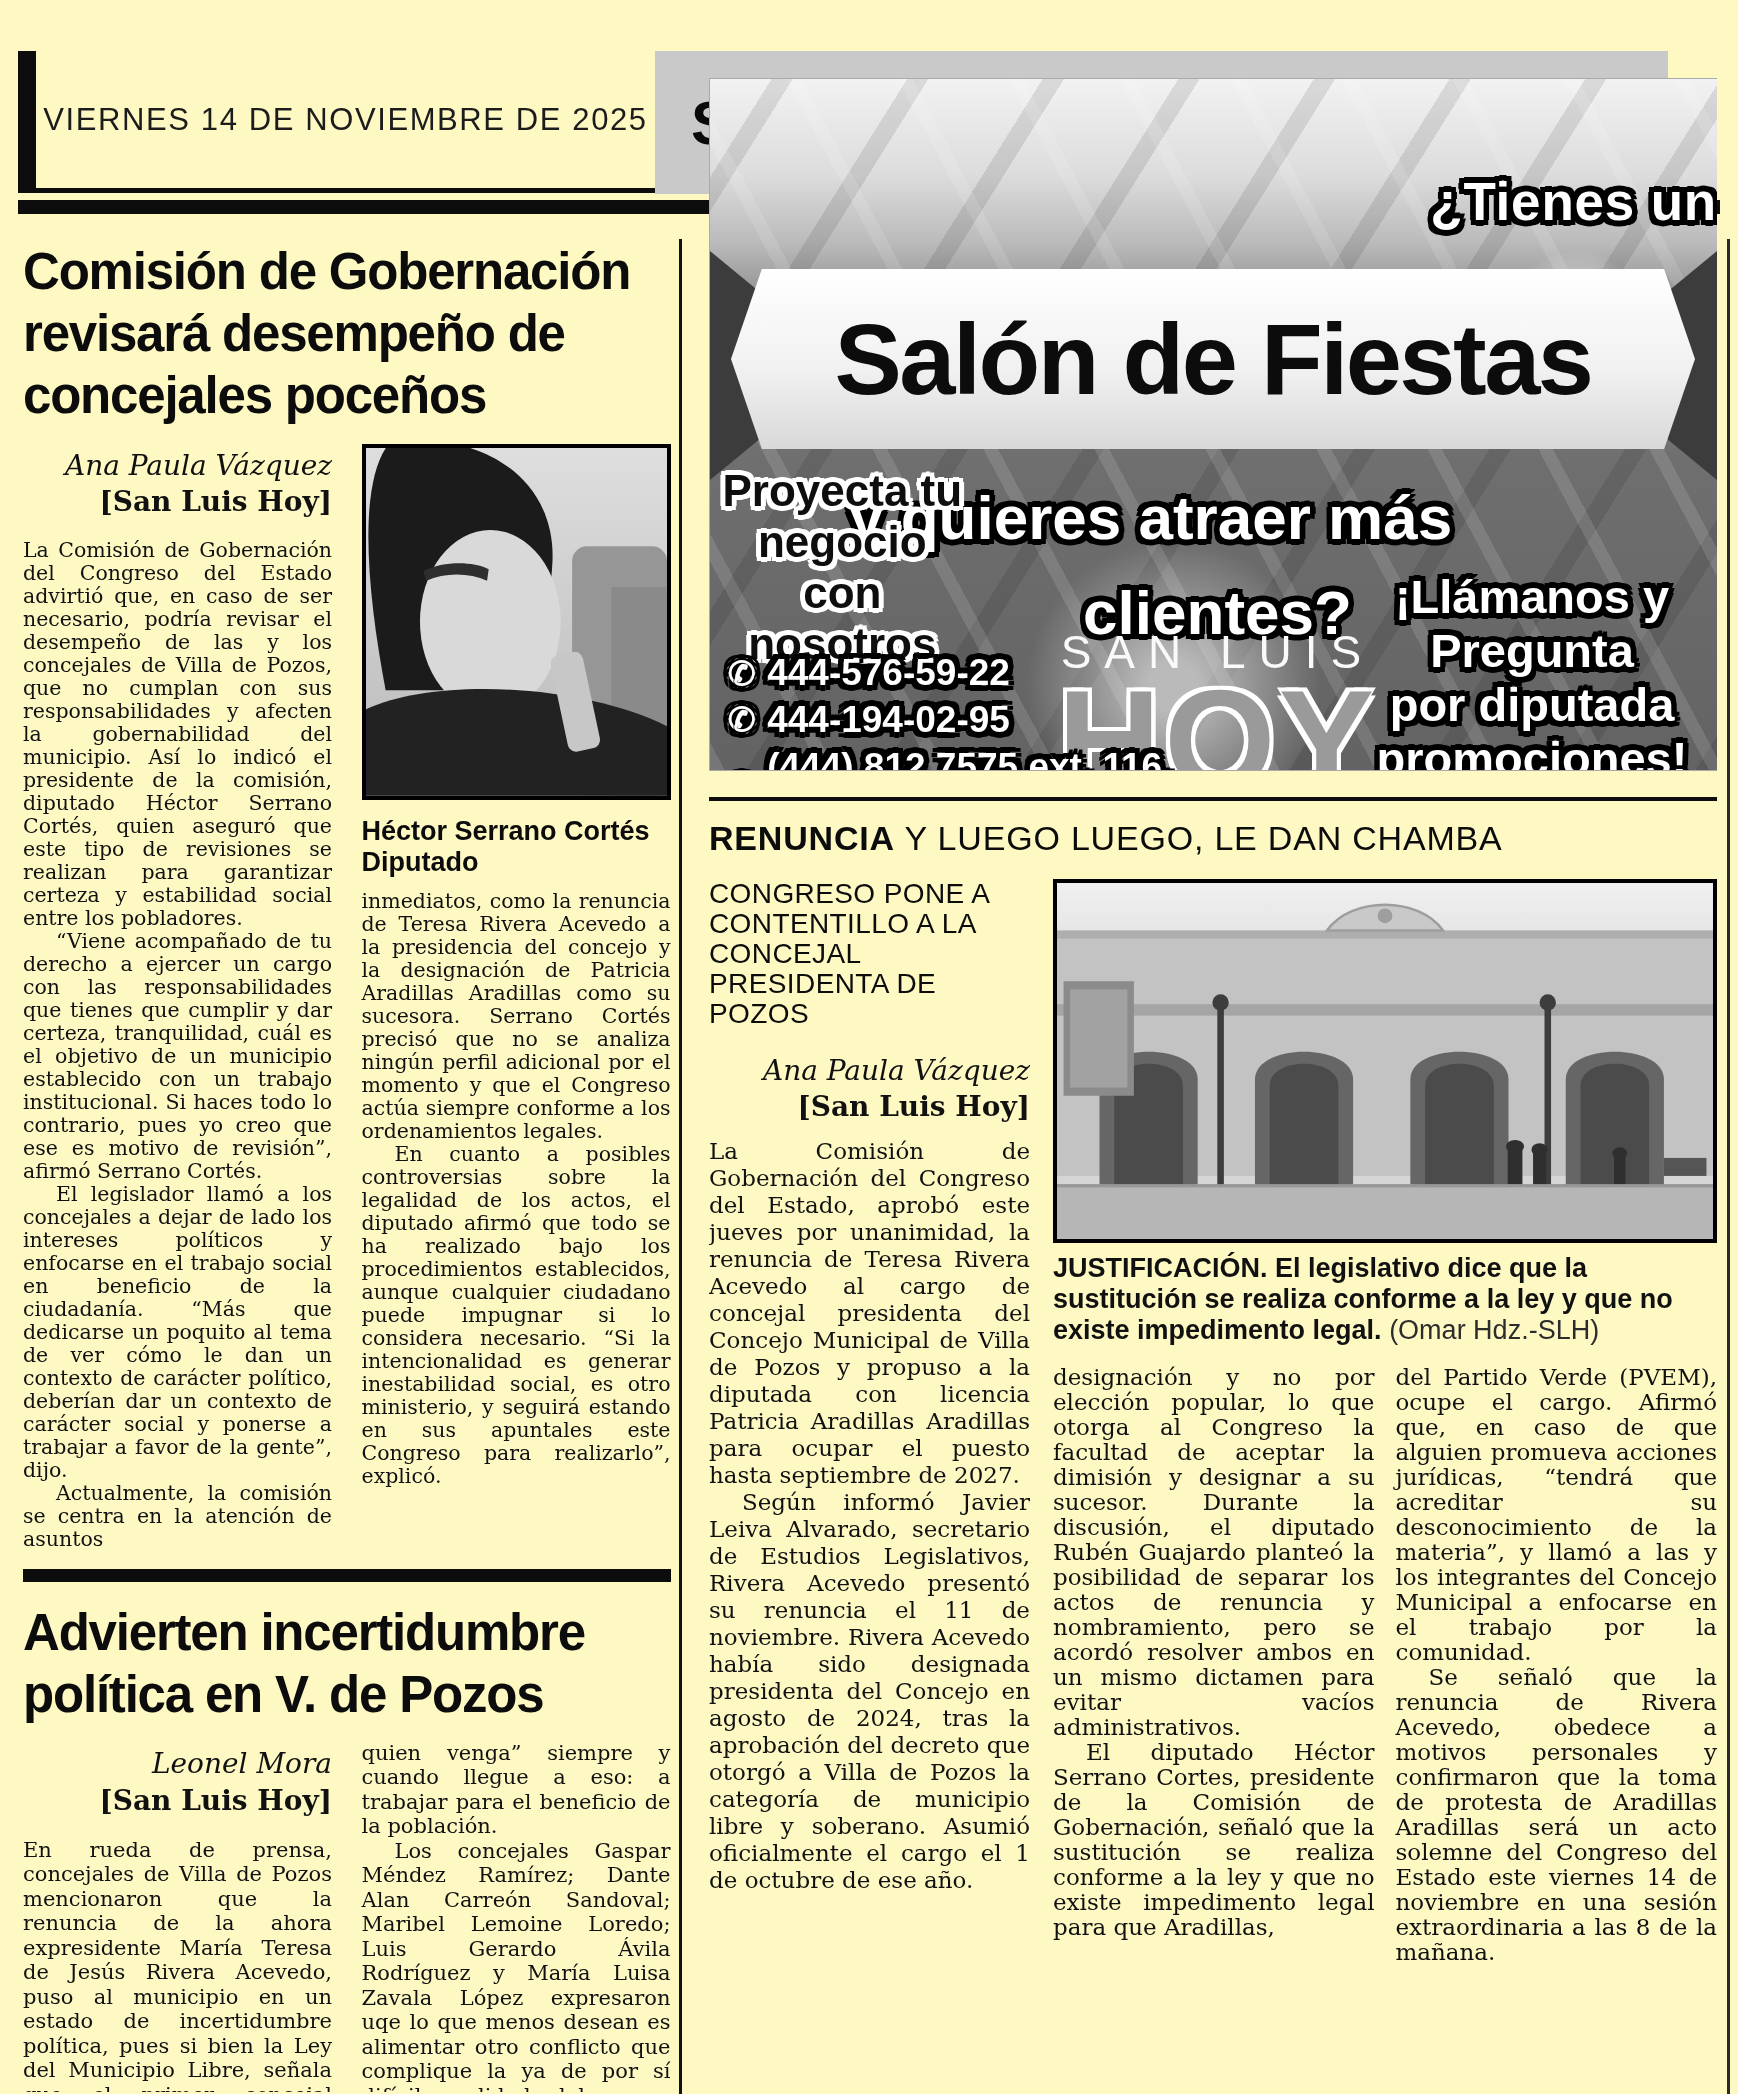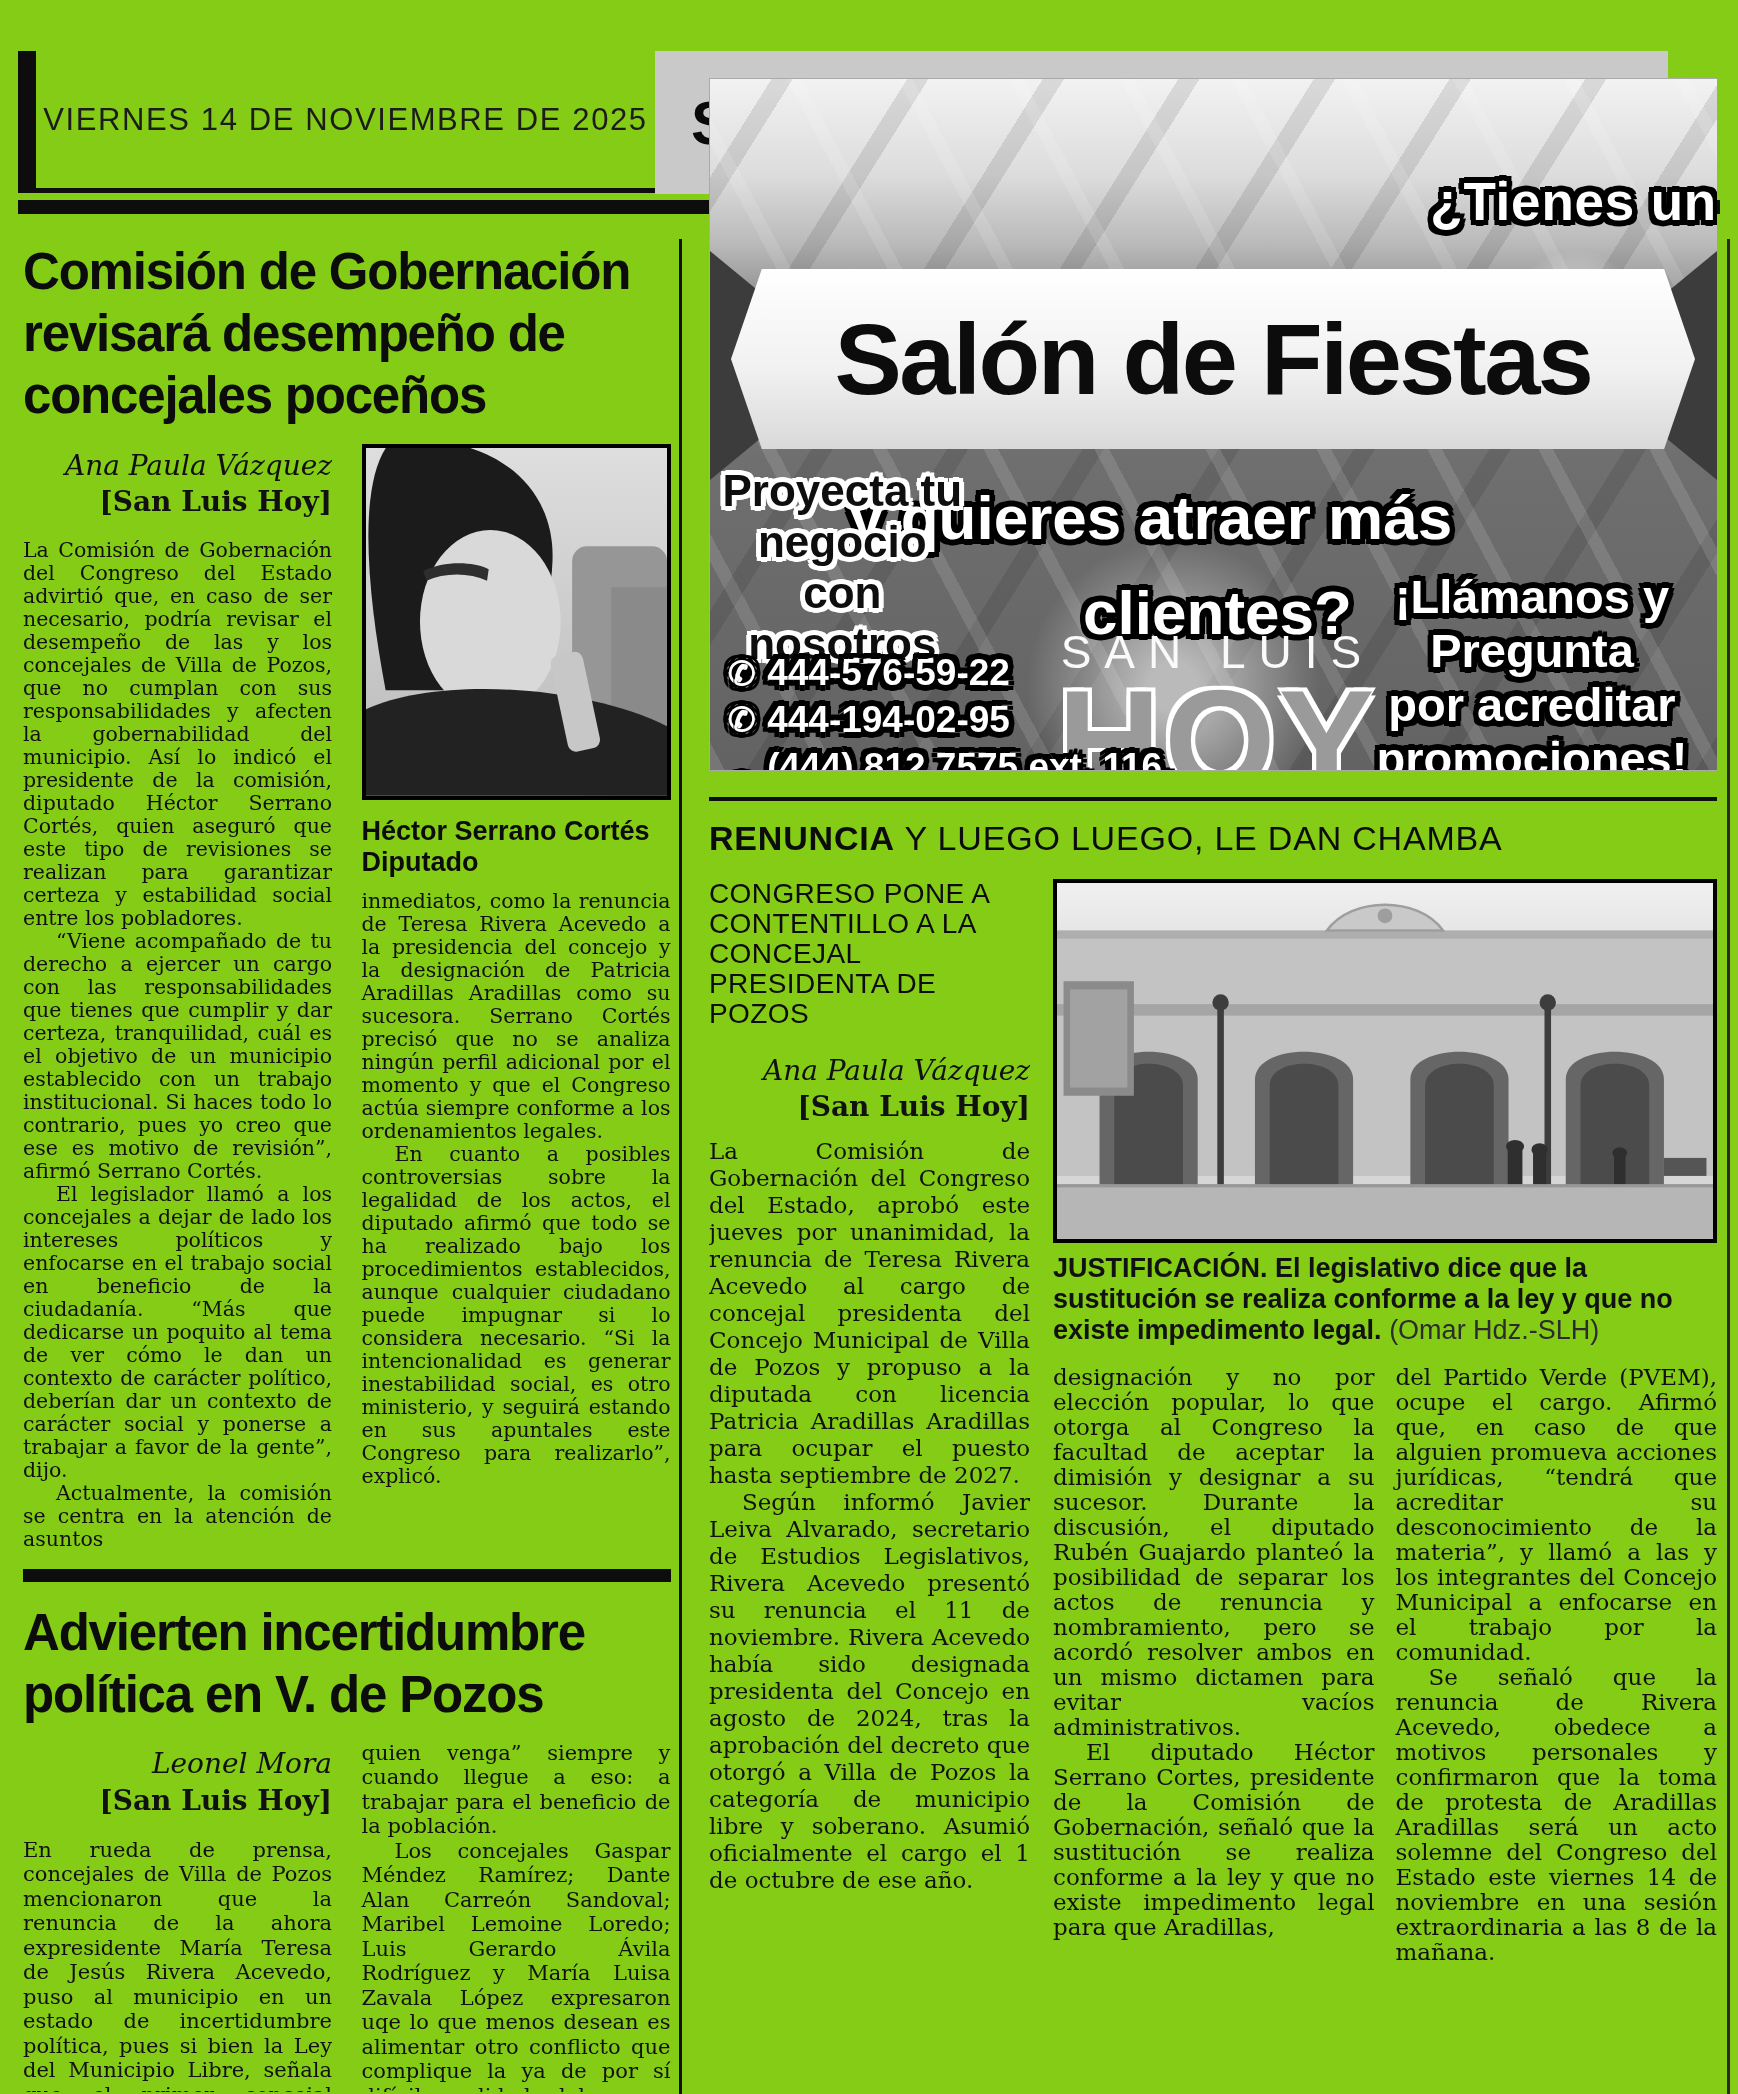--- a/index.html
+++ b/index.html
@@ -1,16 +1,16 @@
 <!DOCTYPE html>
 <html style="font-size:13px"><head>
 <meta charset="utf-8">
 <style>
   html,body{margin:0;padding:0;background:#ffffff;}
-  .page{position:relative;width:1738px;height:2095px;background:#84cc16;overflow:hidden;
+  .page{position:relative;width:1738px;height:2095px;background:#fef9c3;overflow:hidden;
         font-family:"Liberation Sans",sans-serif;color:#111;}
 
   
   .hdr-left{position:absolute;left:18px;top:51px;width:619px;height:137px;
             border-left:18px solid #0d0d0d;border-bottom:5.7px solid #0d0d0d;
             display:flex;align-items:center;justify-content:center;}
   .hdr-date{font-size:31px;letter-spacing:1.6px;color:#1c1c1c;font-weight:400;}
   .hdr-bar{position:absolute;left:655px;top:51px;width:1013px;height:143px;background:#c9c9c9;
            display:flex;align-items:center;}
   .hdr-mast{font-size:61px;font-weight:800;letter-spacing:0.8px;color:#0a0a0a;margin-left:36px;}
@@ -233,21 +233,21 @@
           <span>444-194-02-95</span>
         </div>
         <div class="ad-phone ol-b">
           <span class="ph-ic">✆</span>
           <span>(444) 812 7575 ext. 116, 128 y 142</span>
         </div>
       </div>
       <div class="ad-cta ol-b">
         <div>¡Llámanos y</div>
         <div>Pregunta</div>
-        <div>por acreditar</div>
+        <div>por diputada</div>
         <div>promociones!</div>
       </div>
     </div>
 
     <div class="a3">
       <div class="a3-rule"></div>
       <div class="a3-kicker">
         <b>RENUNCIA</b><span> Y LUEGO LUEGO, LE DAN CHAMBA</span>
       </div>
 

